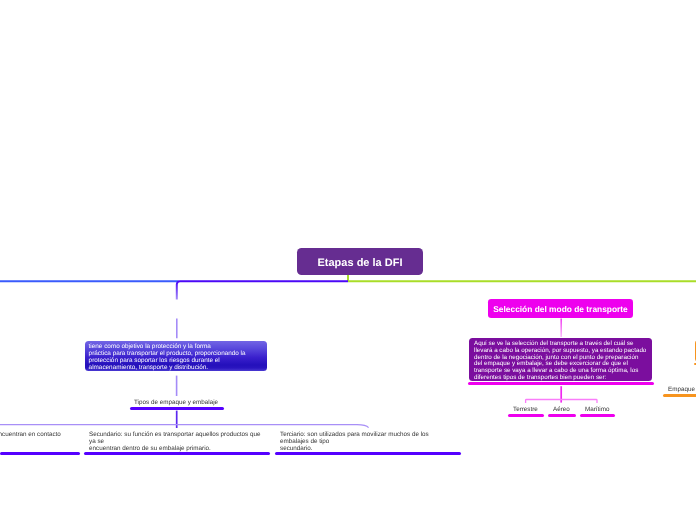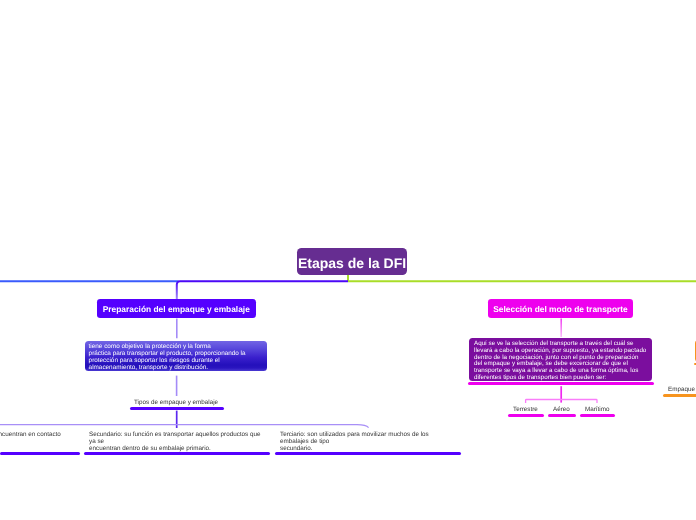--- a/index.html
+++ b/index.html
@@ -44,27 +44,24 @@
     <path d="M176.8 318.6 V338.2" fill="none" stroke="#a48bf7" stroke-width="1.6"></path>
     <path d="M176.6 375.6 V396" fill="none" stroke="#a48bf7" stroke-width="1.6"></path>
     <path d="M176.7 410.6 V428" fill="none" stroke="#5c28f0" stroke-width="1.7"></path>
     <path d="M0 424.6 H357 Q366 424.6 368.6 427.6" fill="none" stroke="#a88ff7" stroke-width="1.2"></path>
     <path d="M561 281.3 V299.5" fill="none" stroke="url(#gStemR)" stroke-width="2"></path>
     <path d="M561.2 318.4 V337" fill="none" stroke="url(#gConnR)" stroke-width="1.6"></path>
     <path d="M561.2 386.2 V402.6" fill="none" stroke="#f028f0" stroke-width="1.7"></path>
     <path d="M525.6 403 V400.3 Q525.6 399.5 526.4 399.5 H596.2 Q597 399.5 597 400.3 V403" fill="none" stroke="#fa7dfa" stroke-width="1.3"></path>
   </svg>
 
-  <div class="node" style="left:297px;top:248.3px;width:110px;height:24.6px;border-radius:4.6px;background:#662d91;font-size:14px;padding-top:2.2px;">
+  <div class="node" style="left:297px;top:248.3px;width:126px;height:24.6px;border-radius:4.6px;background:#662d91;font-size:11px;padding-top:2.2px;">
     <span>Etapas de la DFI</span>
   </div>
 
-  <div class="node" style="left:96.6px;top:298.9px;width:159.4px;height:18.2px;background:#5500ff;">
-    <span>Preparación del empaque y embalaje</span>
-  </div>
 
   <div class="descbox" style="left:85px;top:341px;width:182px;height:30px;padding:2.8px 3.6px;font-size:6.36px;line-height:6.93px;
               background:linear-gradient(180deg,#7265e4 0%,#5949dc 25%,#3a20cd 55%,#2410bb 80%,#2a15bf 90%,#4a3ad2 100%);">
     <div>tiene como objetivo la protección y la forma</div>
     <div>práctica para transportar el producto, proporcionando  la</div>
     <div>protección para soportar los riesgos durante el</div>
     <div>almacenamiento, transporte y distribución.</div>
   </div>
 
   <div class="txtnode" style="left:134px;top:399px;">Tipos de empaque y embalaje</div>

